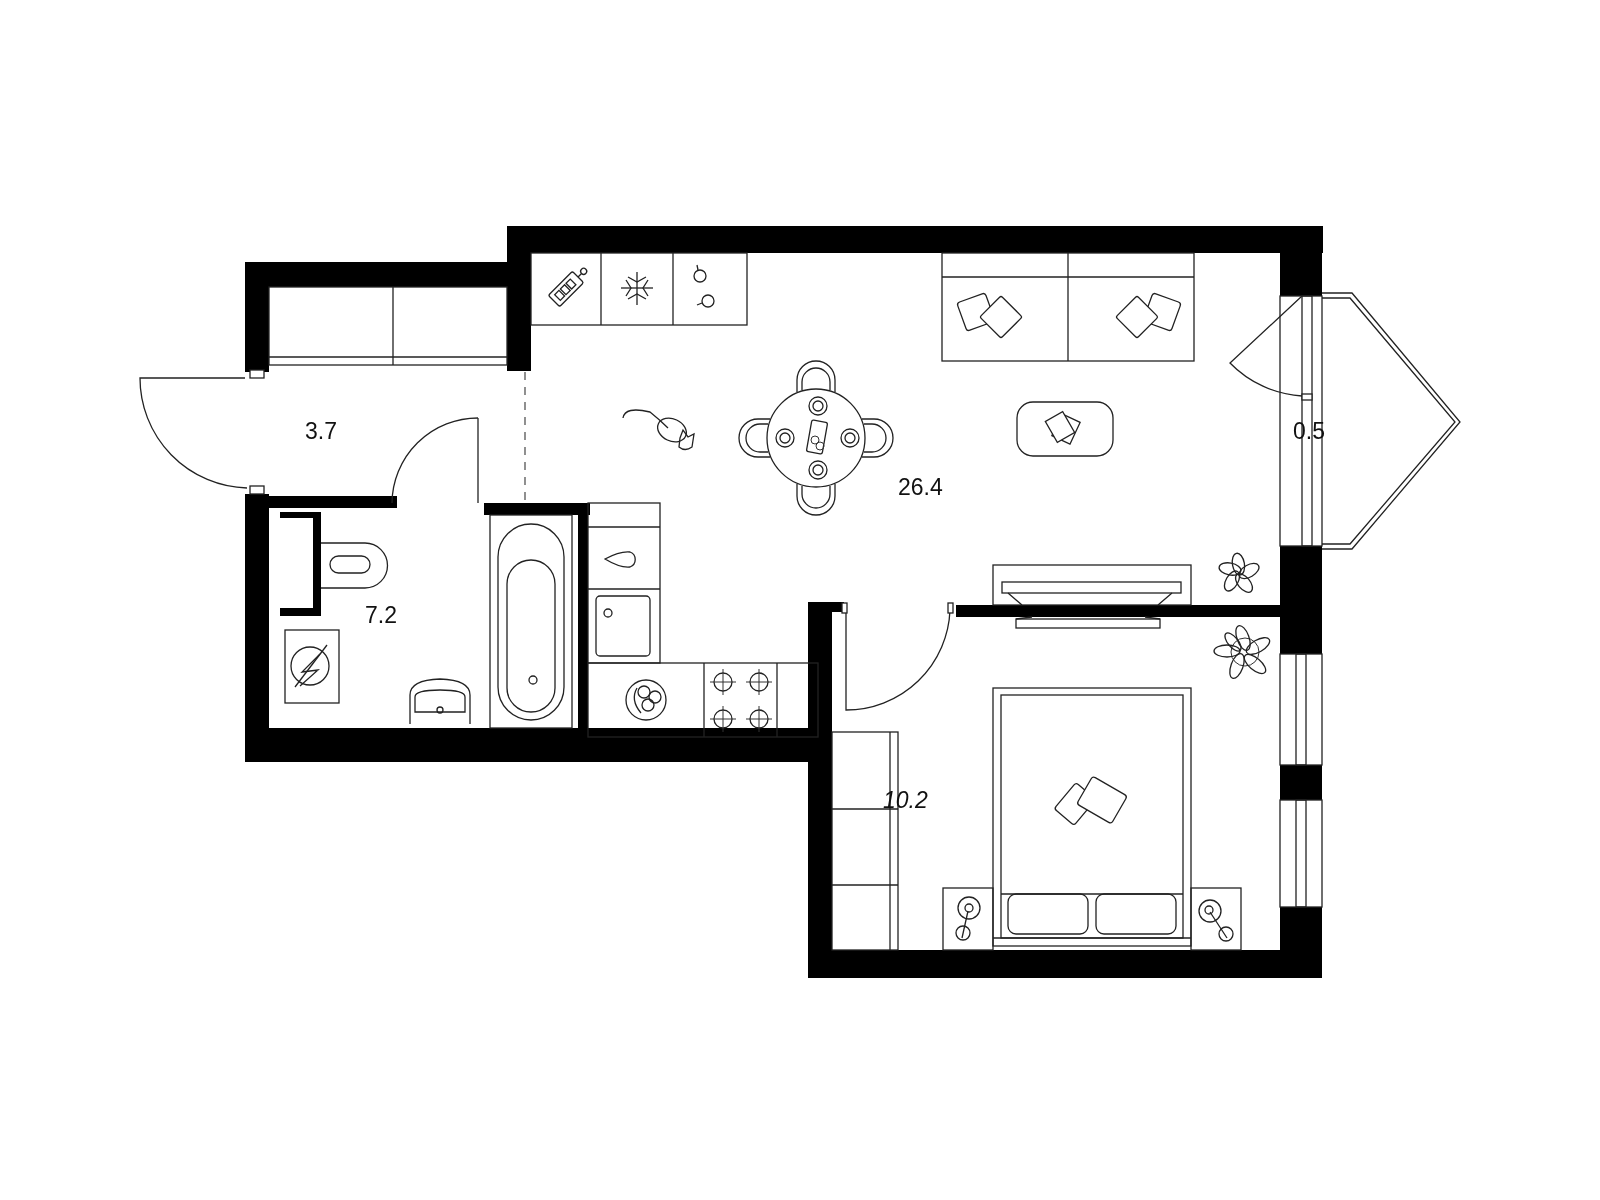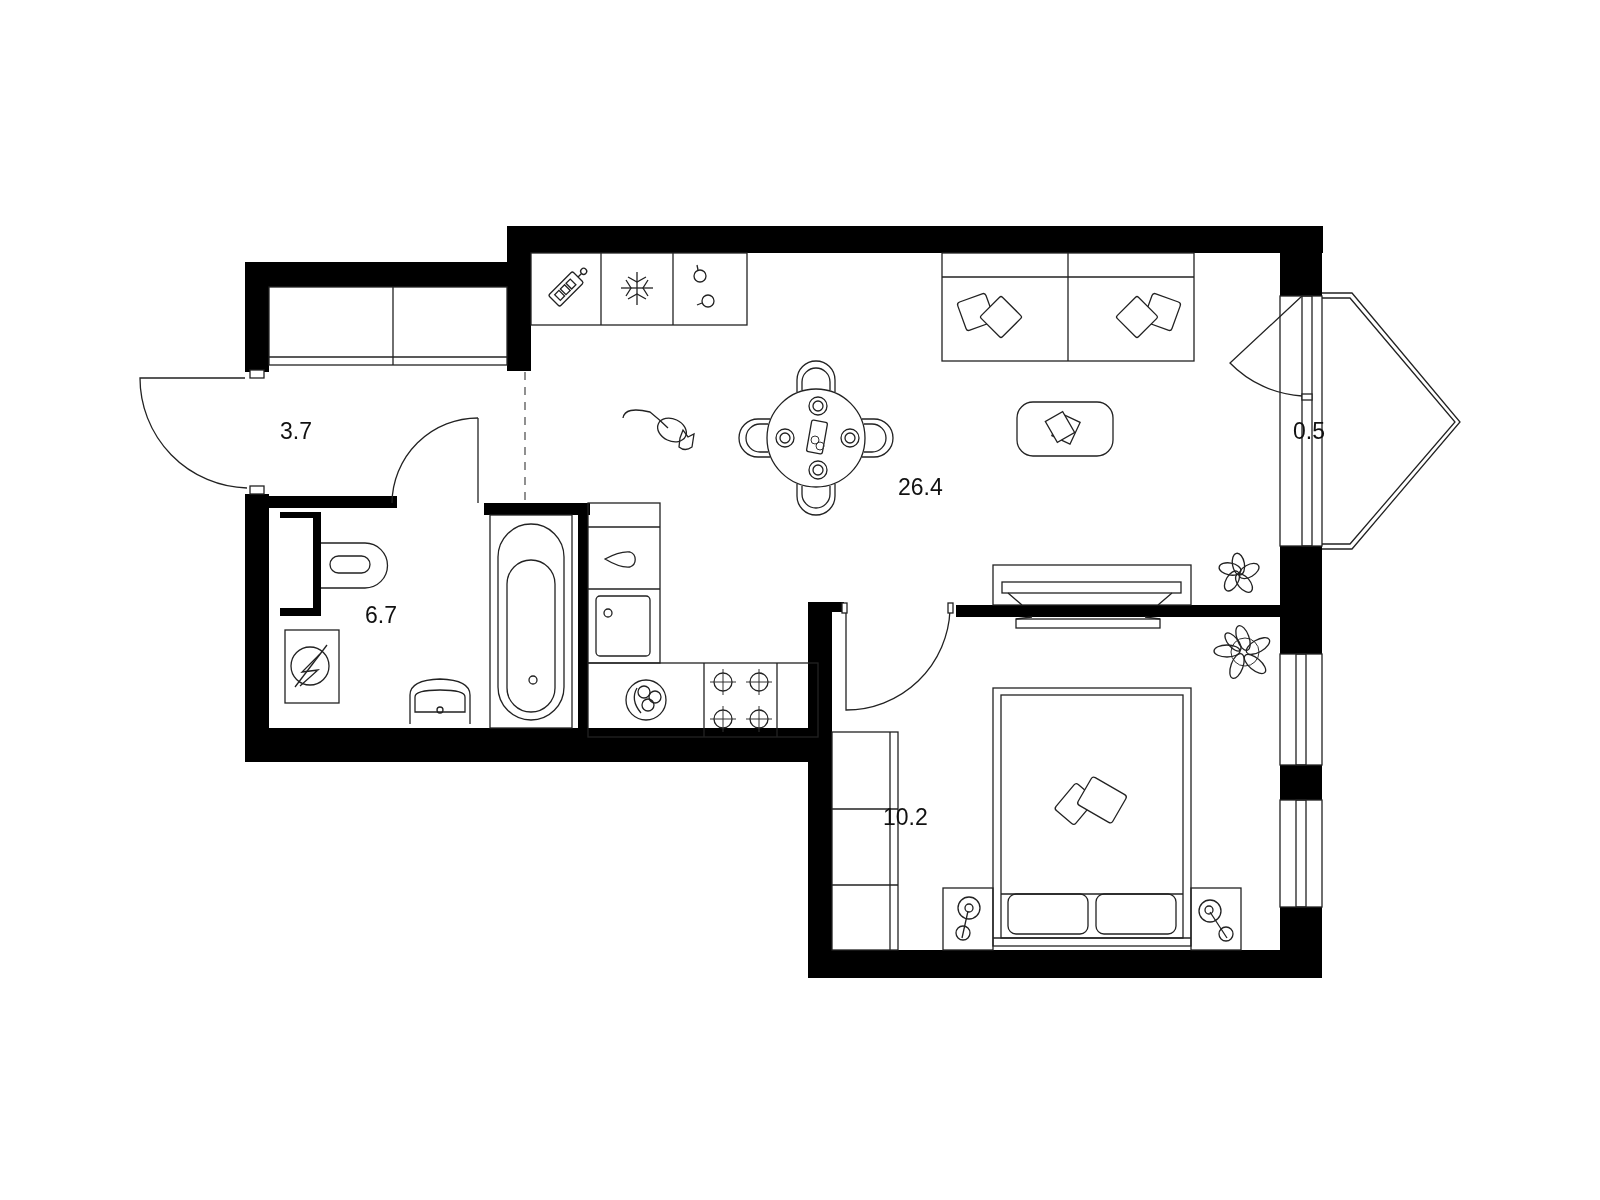--- a/index.html
+++ b/index.html
@@ -304,17 +304,17 @@
   <g>
     <rect class="ln" x="1280" y="654" width="42" height="111"></rect>
     <rect class="ln" x="1296" y="654" width="10" height="111"></rect>
   </g>
   <g>
     <rect class="ln" x="1280" y="800" width="42" height="107"></rect>
     <rect class="ln" x="1296" y="800" width="10" height="107"></rect>
   </g>
 </svg>
 
-<div class="area-label" style="left:280px; top:420px;">3.7</div>
-<div class="area-label" style="left:365px; top:604px;">6.7</div>
+<div class="area-label" style="left:305px; top:420px;">3.7</div>
+<div class="area-label" style="left:365px; top:604px;">7.2</div>
 <div class="area-label" style="left:898px; top:476px;">26.4</div>
 <div class="area-label" style="left:1293px; top:420px;text-align:right;">0.5</div>
-<div class="area-label" style="left:883px; top:806px;">10.2</div>
+<div class="area-label" style="left:883px; top:789px;font-style:italic;">10.2</div>
 
 </body></html>

